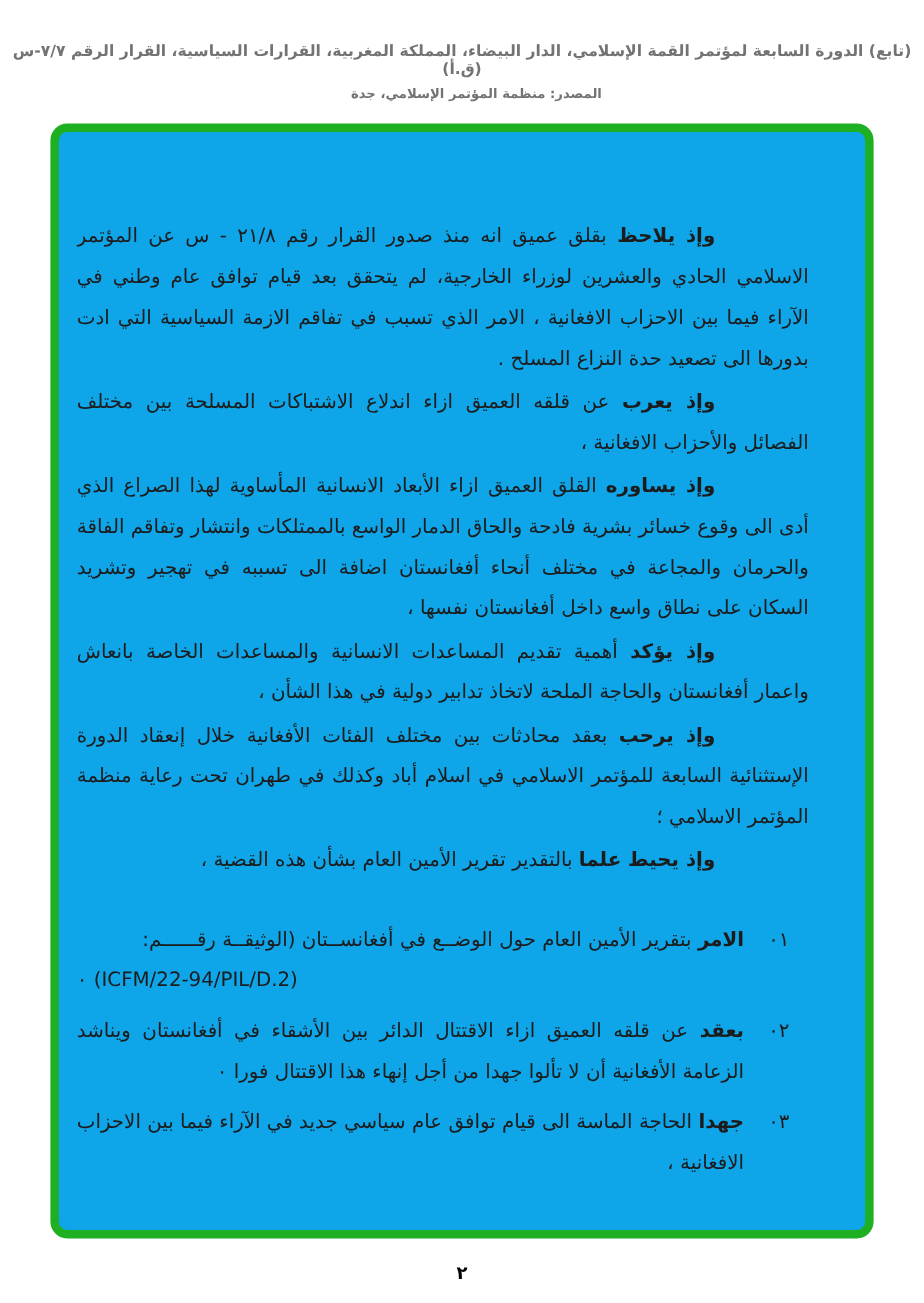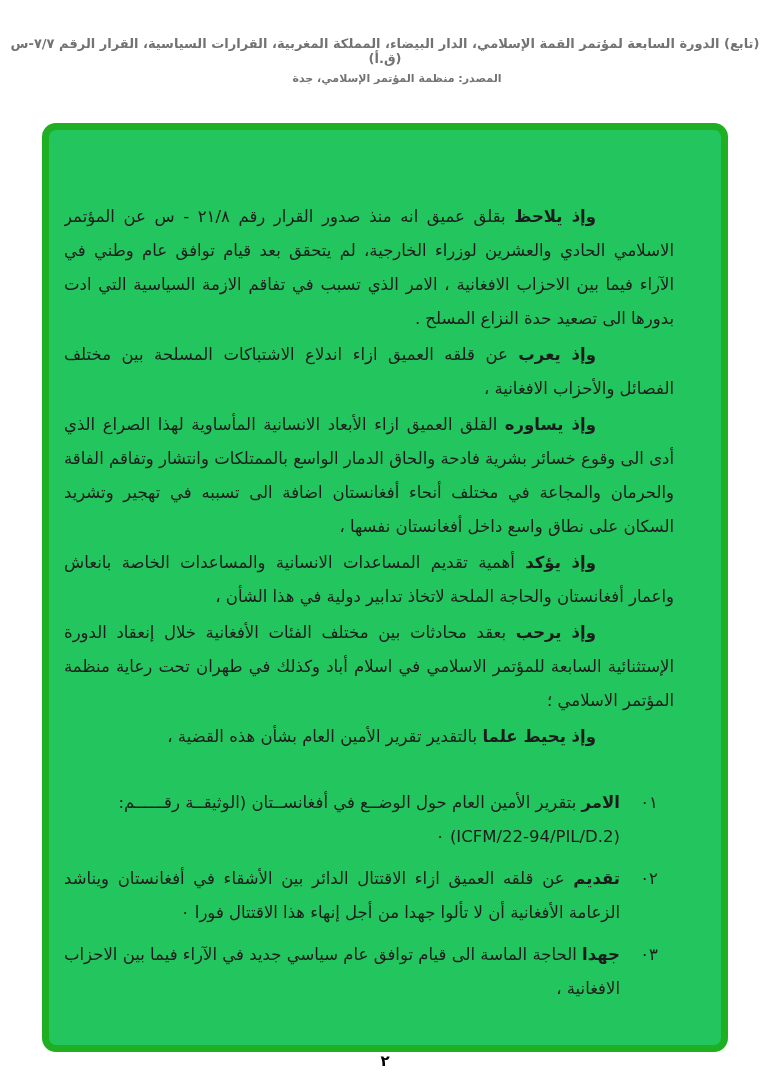--- a/index.html
+++ b/index.html
@@ -10,36 +10,36 @@
   }
   .hdr-line{
     position:absolute;left:0;right:0;text-align:center;direction:rtl;
     font-weight:bold;color:#737373;
   }
   .hdr-1{top:36px;font-size:13px;letter-spacing:0px;}
   .hdr-2{top:72px;font-size:11px;margin-left:24px;}
   .frame{
     position:absolute;left:42px;top:103px;width:672px;height:915px;
     border:7px solid var(--frame-green,#1eaf23);
-    border-radius:14px;background:#22c55e;margin-top:20px;
+    border-radius:14px;background:#0ea5e9;
   }
   .content{
     position:absolute;top:70px;left:15px;right:47px;bottom:20px;
     direction:rtl;text-align:justify;
     font-size:16.5px;line-height:34px;overflow:hidden;
   }
   .para{margin:0 0 2px 0;text-indent:78px;}
   .para .lead{font-weight:bold;}
   .para.italic{}
   .items{margin-top:32px;}
   .item{display:flex;margin-bottom:8px;}
   .item-num{flex:0 0 54px;text-align:center;padding-left:4px;box-sizing:border-box;}
   .item-body{flex:1;text-align:justify;}
   .item-body .lead{font-weight:bold;}
-  .doc-ref{text-align:right;direction:rtl;}
+  .doc-ref{text-align:left;direction:rtl;}
   .pagenum{
     position:absolute;bottom:16px;left:0;right:0;text-align:center;
     font-weight:bold;font-size:15px;color:#000;
   }
 </style>
 </head>
 <body>
 
 <div class="page">
 
@@ -67,21 +67,21 @@
           <div class="item-num">٠١</div>
           <div class="item-body">
             <span class="lead">الامر</span> <span>بتقرير الأمين العام حول الوضــع في أفغانســتان (الوثيقــة رقــــــم:</span>
             <div class="doc-ref">(ICFM/22-94/PIL/D.2) ٠</div>
           </div>
         </div>
 
         <div class="item">
           <div class="item-num">٠٢</div>
           <div class="item-body">
-            <span class="lead">تقديم</span> <span>عن قلقه العميق ازاء الاقتتال الدائر بين الأشقاء في أفغانستان ويناشد الزعامة الأفغانية أن لا تألوا جهدا من أجل إنهاء هذا الاقتتال فورا ٠</span>
+            <span class="lead">بعقد</span> <span>عن قلقه العميق ازاء الاقتتال الدائر بين الأشقاء في أفغانستان ويناشد الزعامة الأفغانية أن لا تألوا جهدا من أجل إنهاء هذا الاقتتال فورا ٠</span>
           </div>
         </div>
 
         <div class="item">
           <div class="item-num">٠٣</div>
           <div class="item-body">
             <span class="lead">جهدا</span> <span>الحاجة الماسة الى قيام توافق عام سياسي جديد في الآراء فيما بين الاحزاب الافغانية ،</span>
           </div>
         </div>
 

